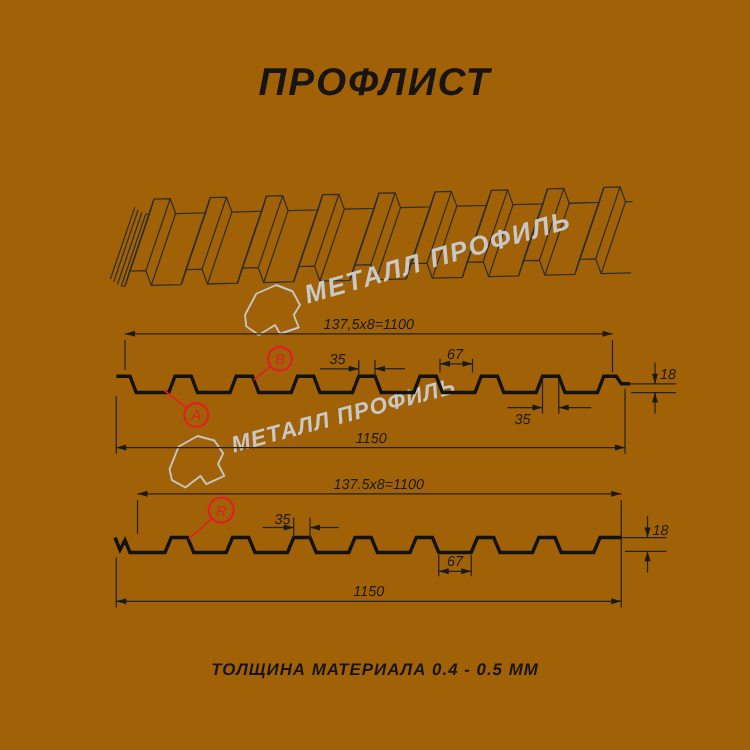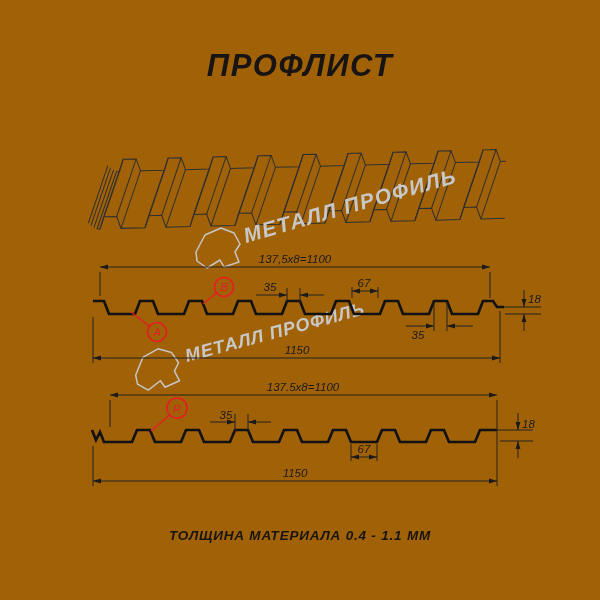--- a/index.html
+++ b/index.html
@@ -223,14 +223,14 @@
       </g>
 
       <g>
         <line class="redln" x1="169.5" y1="415" x2="151" y2="431"></line>
         <circle class="redcirc" cx="177" cy="408" r="10"></circle>
         <text class="redtxt" x="177" y="412.5" text-anchor="middle" font-size="12.5">R</text>
       </g>
     </g>
   </svg>
 
-  <div class="footer-note">ТОЛЩИНА МАТЕРИАЛА 0.4 - 1.1 ММ</div>
+  <div class="footer-note">ТОЛЩИНА МАТЕРИАЛА 0.4 - 0.5 ММ</div>
 </div>
 
 </body></html>

